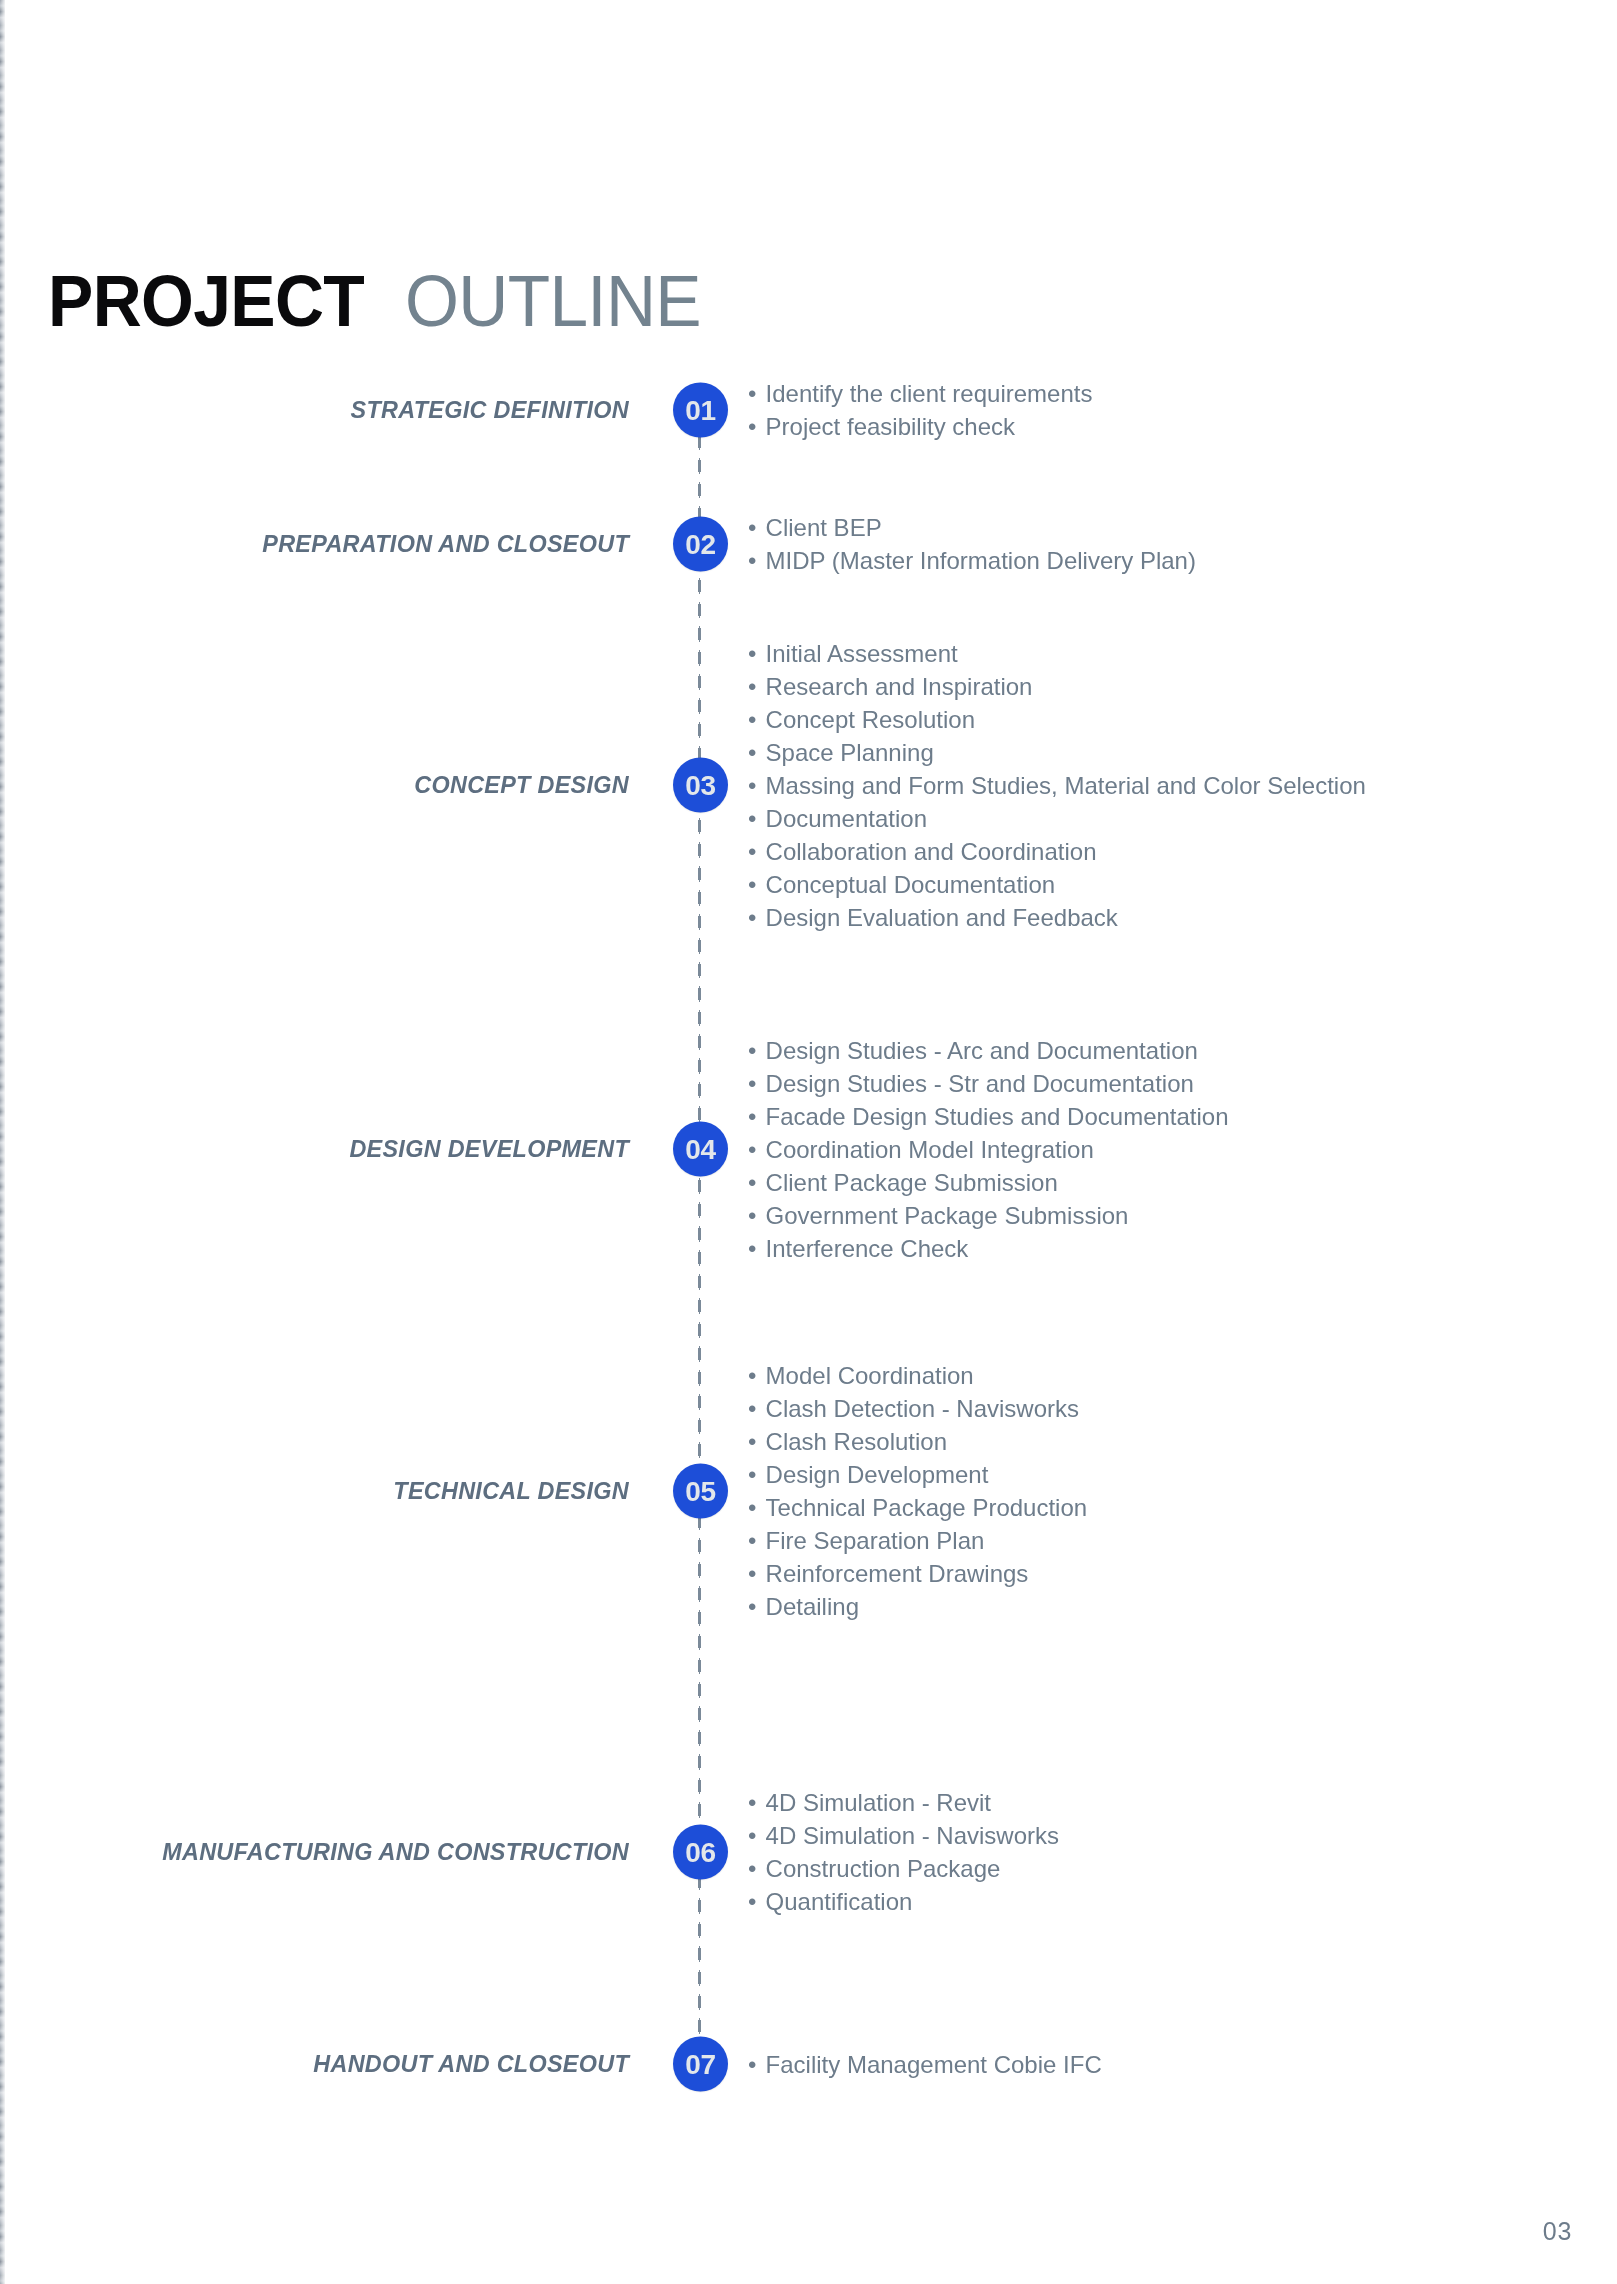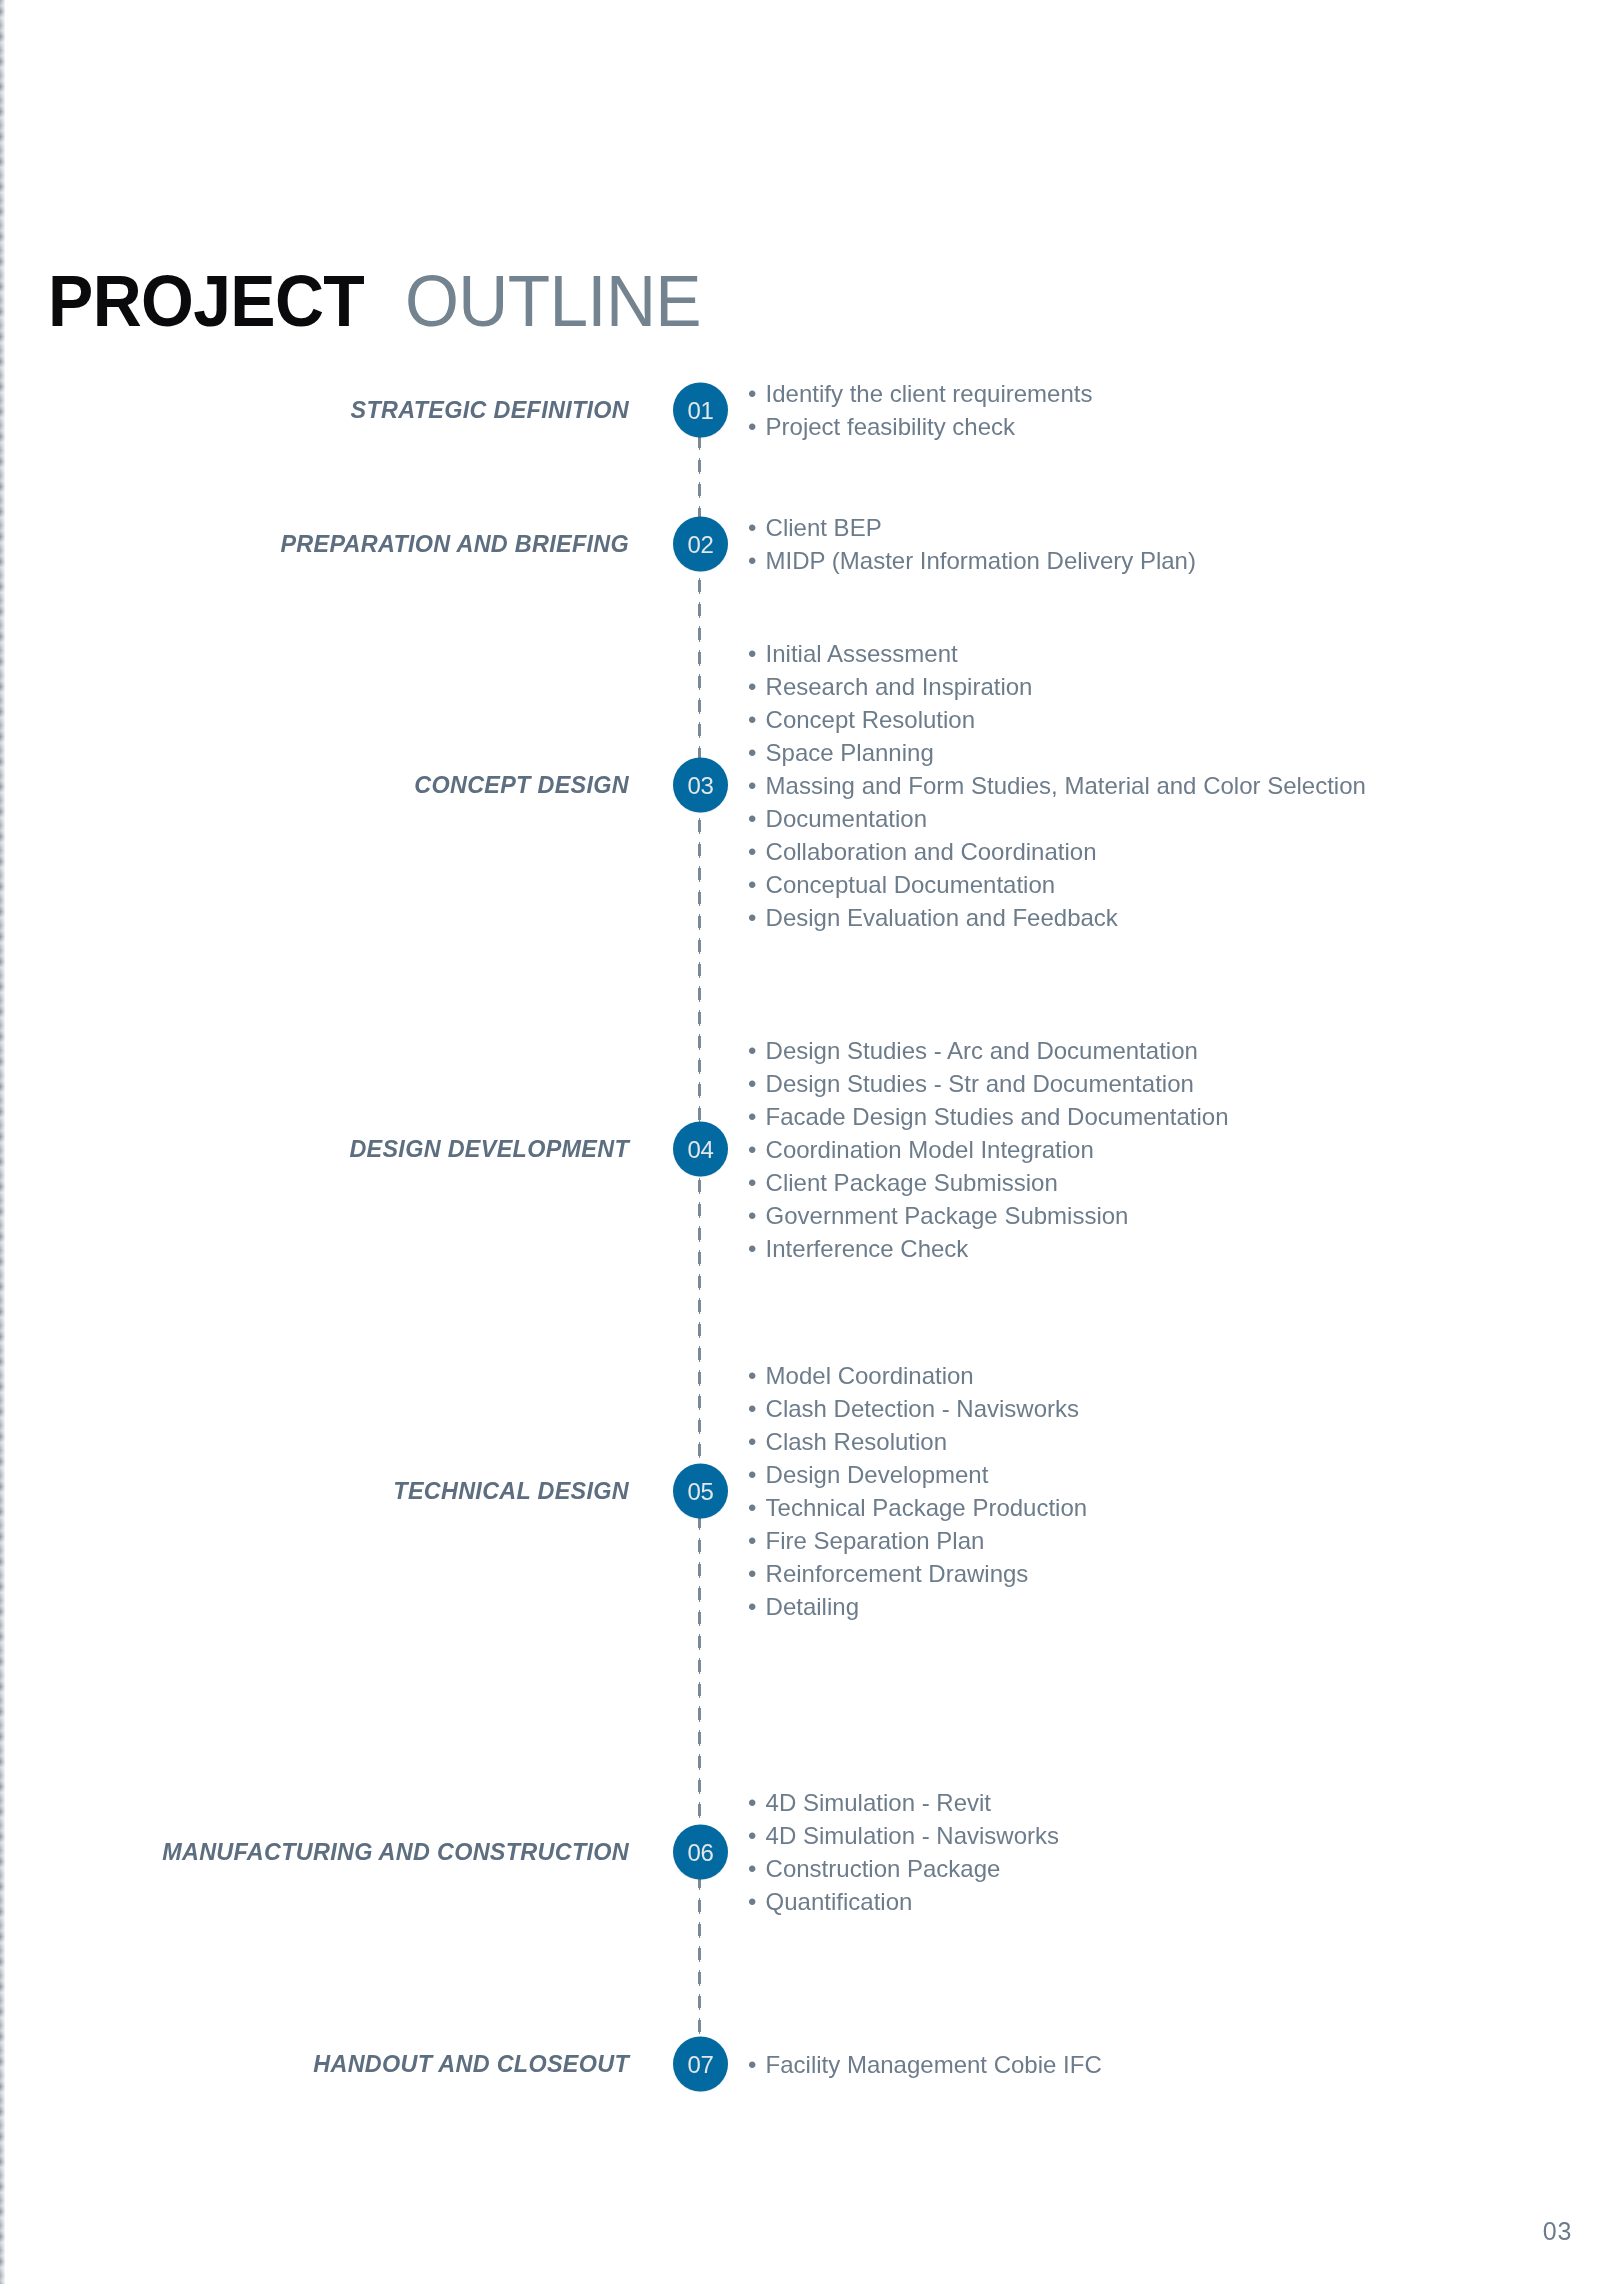--- a/index.html
+++ b/index.html
@@ -106,24 +106,24 @@
     color: #5d6e80;
   }
 
   .badge {
     position: absolute;
     left: 673px;
     transform: translateY(-50%);
     width: 55px;
     height: 55px;
     border-radius: 50%;
-    background: #0369a1;
+    background: #1d4ed8;
     color: #e3e7ea;
-    font-size: 24px;
-    font-weight: 400;
+    font-size: 28px;
+    font-weight: 700;
     display: flex;
     align-items: center;
     justify-content: center;
     letter-spacing: -0.3px;
     box-shadow: 0 0.7px 1.3px rgba(0,0,0,0.12);
   }
 
   .bullets {
     position: absolute;
     left: 748px;
@@ -170,21 +170,21 @@
   <div id="stages-root">
       <div class="stage" style="top: 410px;">
         <div class="stage-label">STRATEGIC DEFINITION</div>
         <div class="badge">01</div>
         <ul class="bullets">
           <li>Identify the client requirements</li>
           <li>Project feasibility check</li>
         </ul>
       </div>
       <div class="stage" style="top: 544px;">
-        <div class="stage-label">PREPARATION AND BRIEFING</div>
+        <div class="stage-label">PREPARATION AND CLOSEOUT</div>
         <div class="badge">02</div>
         <ul class="bullets">
           <li>Client BEP</li>
           <li>MIDP (Master Information Delivery Plan)</li>
         </ul>
       </div>
       <div class="stage" style="top: 785px;">
         <div class="stage-label">CONCEPT DESIGN</div>
         <div class="badge">03</div>
         <ul class="bullets">

